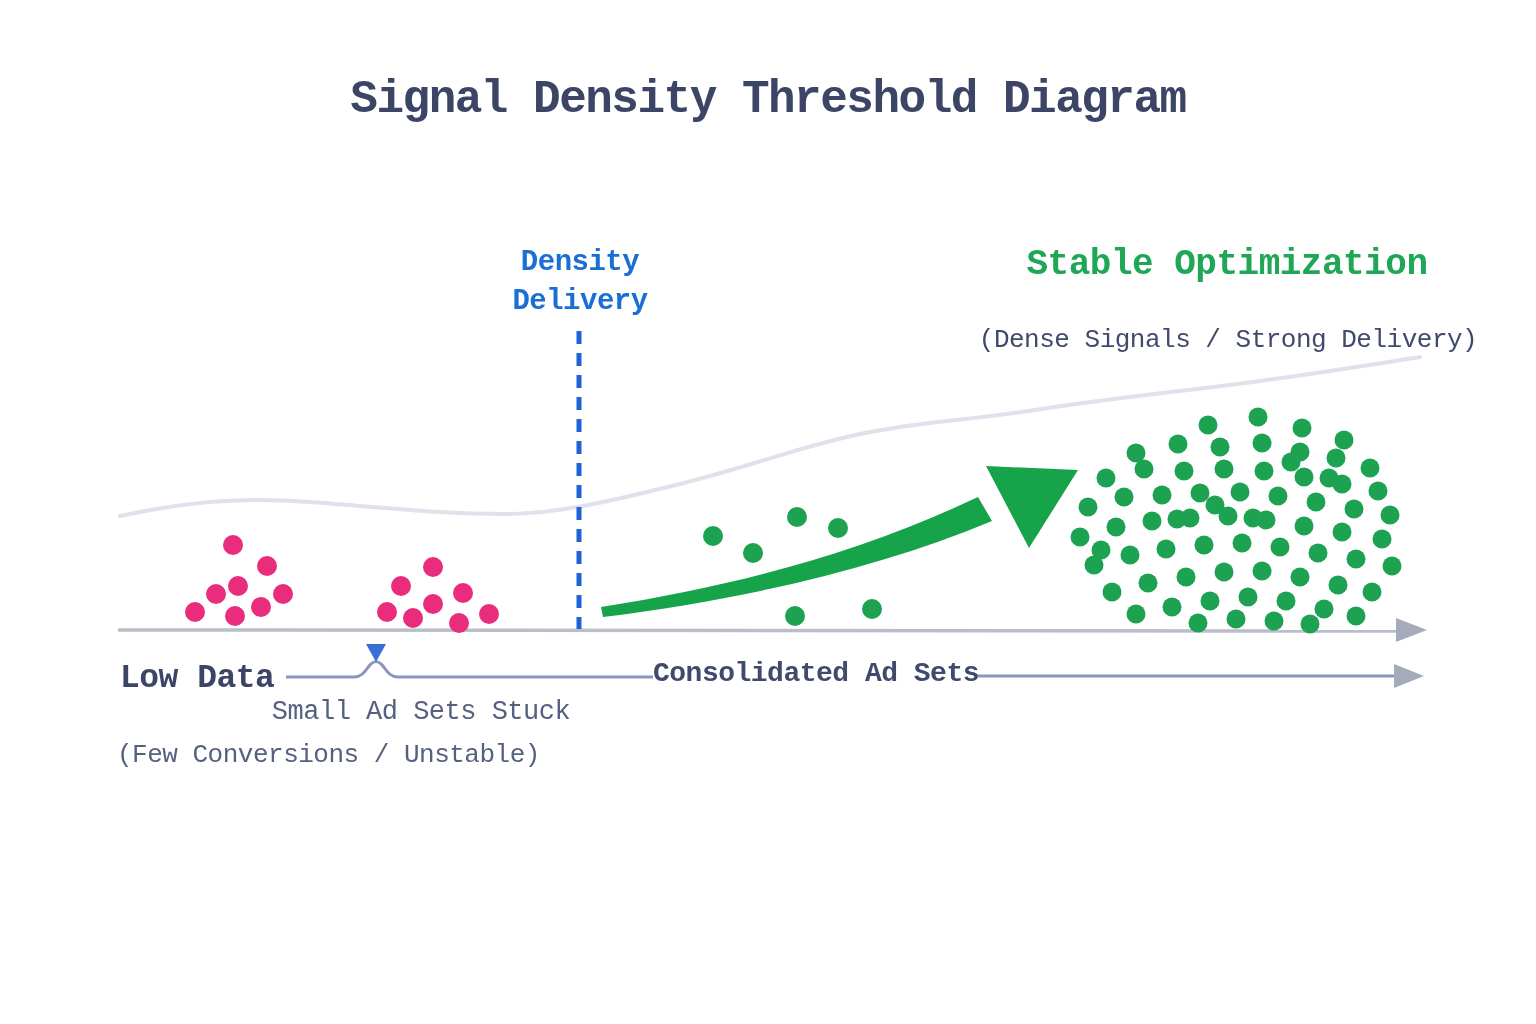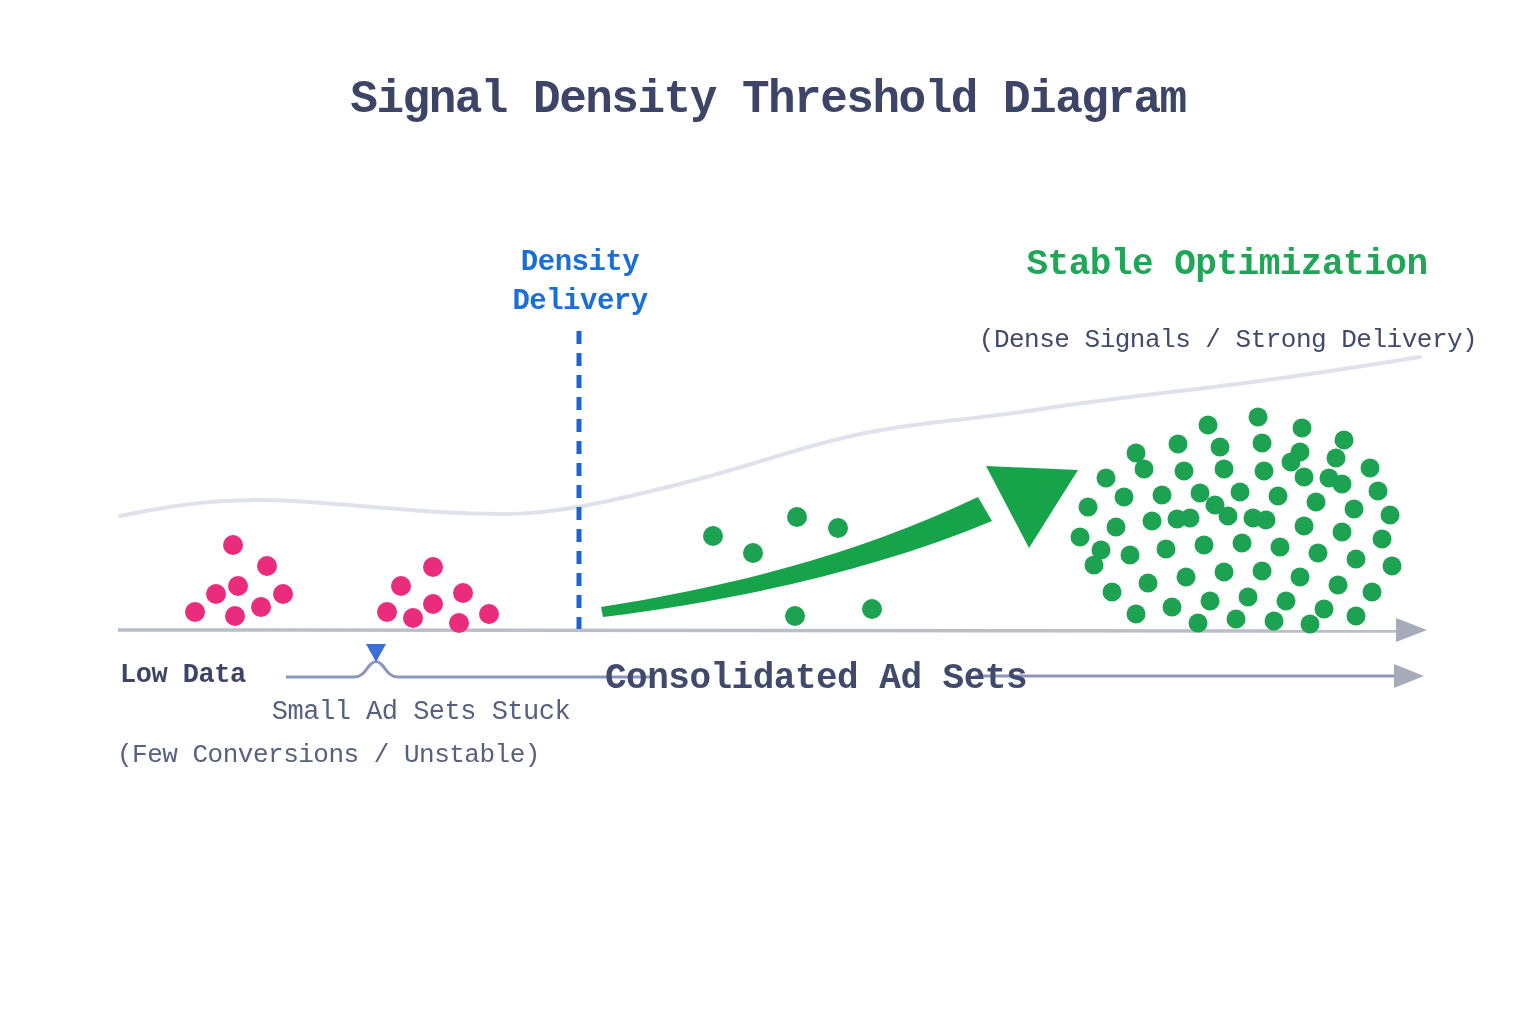--- a/index.html
+++ b/index.html
@@ -19,33 +19,33 @@
   }
   .stable-title{
     left:1227px;top:244px;transform:translateX(-50%);
     font-size:36px;font-weight:bold;color:var(--green);
   }
   .stable-sub{
     left:1228px;top:288px;transform:translateX(-50%);
     font-size:26px;color:var(--navy2);margin-top:37px;
   }
   .low-data{
-    left:120px;top:660px;font-size:27px;font-weight:bold;color:var(--navy);
+    left:120px;top:660px;font-size:33px;font-weight:bold;color:var(--navy);
   }
   .stuck{
     left:421px;top:697px;transform:translateX(-50%);
     font-size:27px;color:var(--slate);
   }
   .few-conv{
     left:117px;top:740px;font-size:26px;color:var(--slate);
   }
   .consolidated{
     left:816px;top:658px;transform:translateX(-50%);text-align:center;color:var(--navy2);
   }
-  .consolidated .line1{font-size:36px;font-weight:bold;}
+  .consolidated .line1{font-size:28px;font-weight:bold;}
   .consolidated .line2{font-size:28px;margin-top:5px;}
 </style>
 </head>
 <body>
 
 <div class="canvas">
 
   <svg width="1536" height="1024" viewBox="0 0 1536 1024">
 
     <path fill="none" stroke-width="4" stroke-linecap="round" d="M120,516 C190,501 245,497 310,502 C390,508 440,514 505,514

